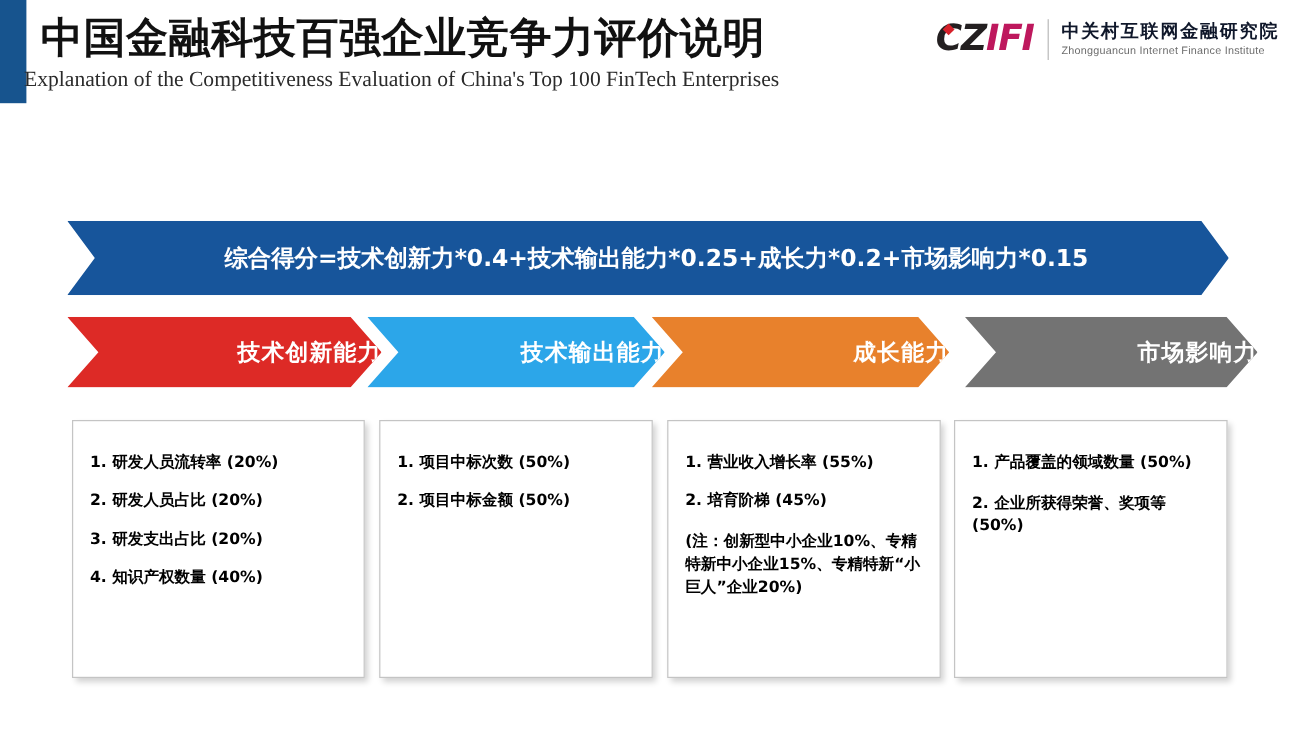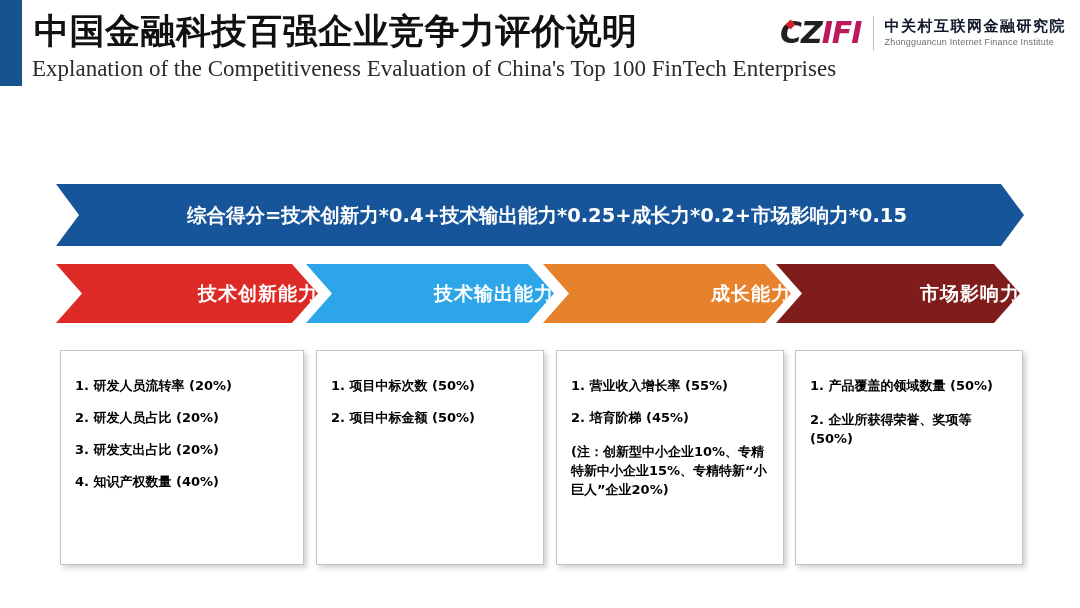--- a/index.html
+++ b/index.html
@@ -36,24 +36,24 @@
     font-family: "DejaVu Sans", "Liberation Sans", sans-serif;
     font-weight: bold;
     font-size: 35px;
     letter-spacing: 0.5px;
     color: #111111;
     white-space: nowrap;
   }
 
   .header-subtitle {
     position: absolute;
-    left: 32px;
+    left: 20px;
     top: 56px;
     font-family: "Liberation Serif", "DejaVu Serif", serif;
-    font-size: 23px;
+    font-size: 18px;
     color: #2b2b2b;
     white-space: nowrap;
   }
 
   
   .logo {
     position: absolute;
     right: 14px;
     top: 10px;
     height: 46px;
@@ -245,21 +245,21 @@
   <div class="chevrons">
     <div class="chev" id="chev-0" style="left: 0px; width: 262px; background: rgb(221, 42, 38); z-index: 10;">
       <span class="chev-label">技术创新能力</span>
     </div>
     <div class="chev" id="chev-2" style="left: 487px; width: 248px; background: rgb(232, 129, 44); z-index: 8;">
       <span class="chev-label">成长能力</span>
     </div>
     <div class="chev" id="chev-1" style="left: 250px; width: 248px; background: rgb(44, 166, 233); z-index: 9;">
       <span class="chev-label">技术输出能力</span>
     </div>
-    <div class="chev" id="chev-3" style="left: 720px; width: 244px; background: #7f1d1d; z-index: 7;">
+    <div class="chev" id="chev-3" style="left: 748px; width: 244px; background: #737373; z-index: 7;">
       <span class="chev-label">市场影响力</span>
     </div>
   </div>
 
   <div class="boxes">
     <div class="content-box" id="box-0" style="left: 0px; width: 244px;">
         <div class="content-line">1. 研发人员流转率 (20%)</div>
         <div class="content-line">2. 研发人员占比 (20%)</div>
         <div class="content-line">3. 研发支出占比 (20%)</div>
         <div class="content-line">4. 知识产权数量 (40%)</div>

